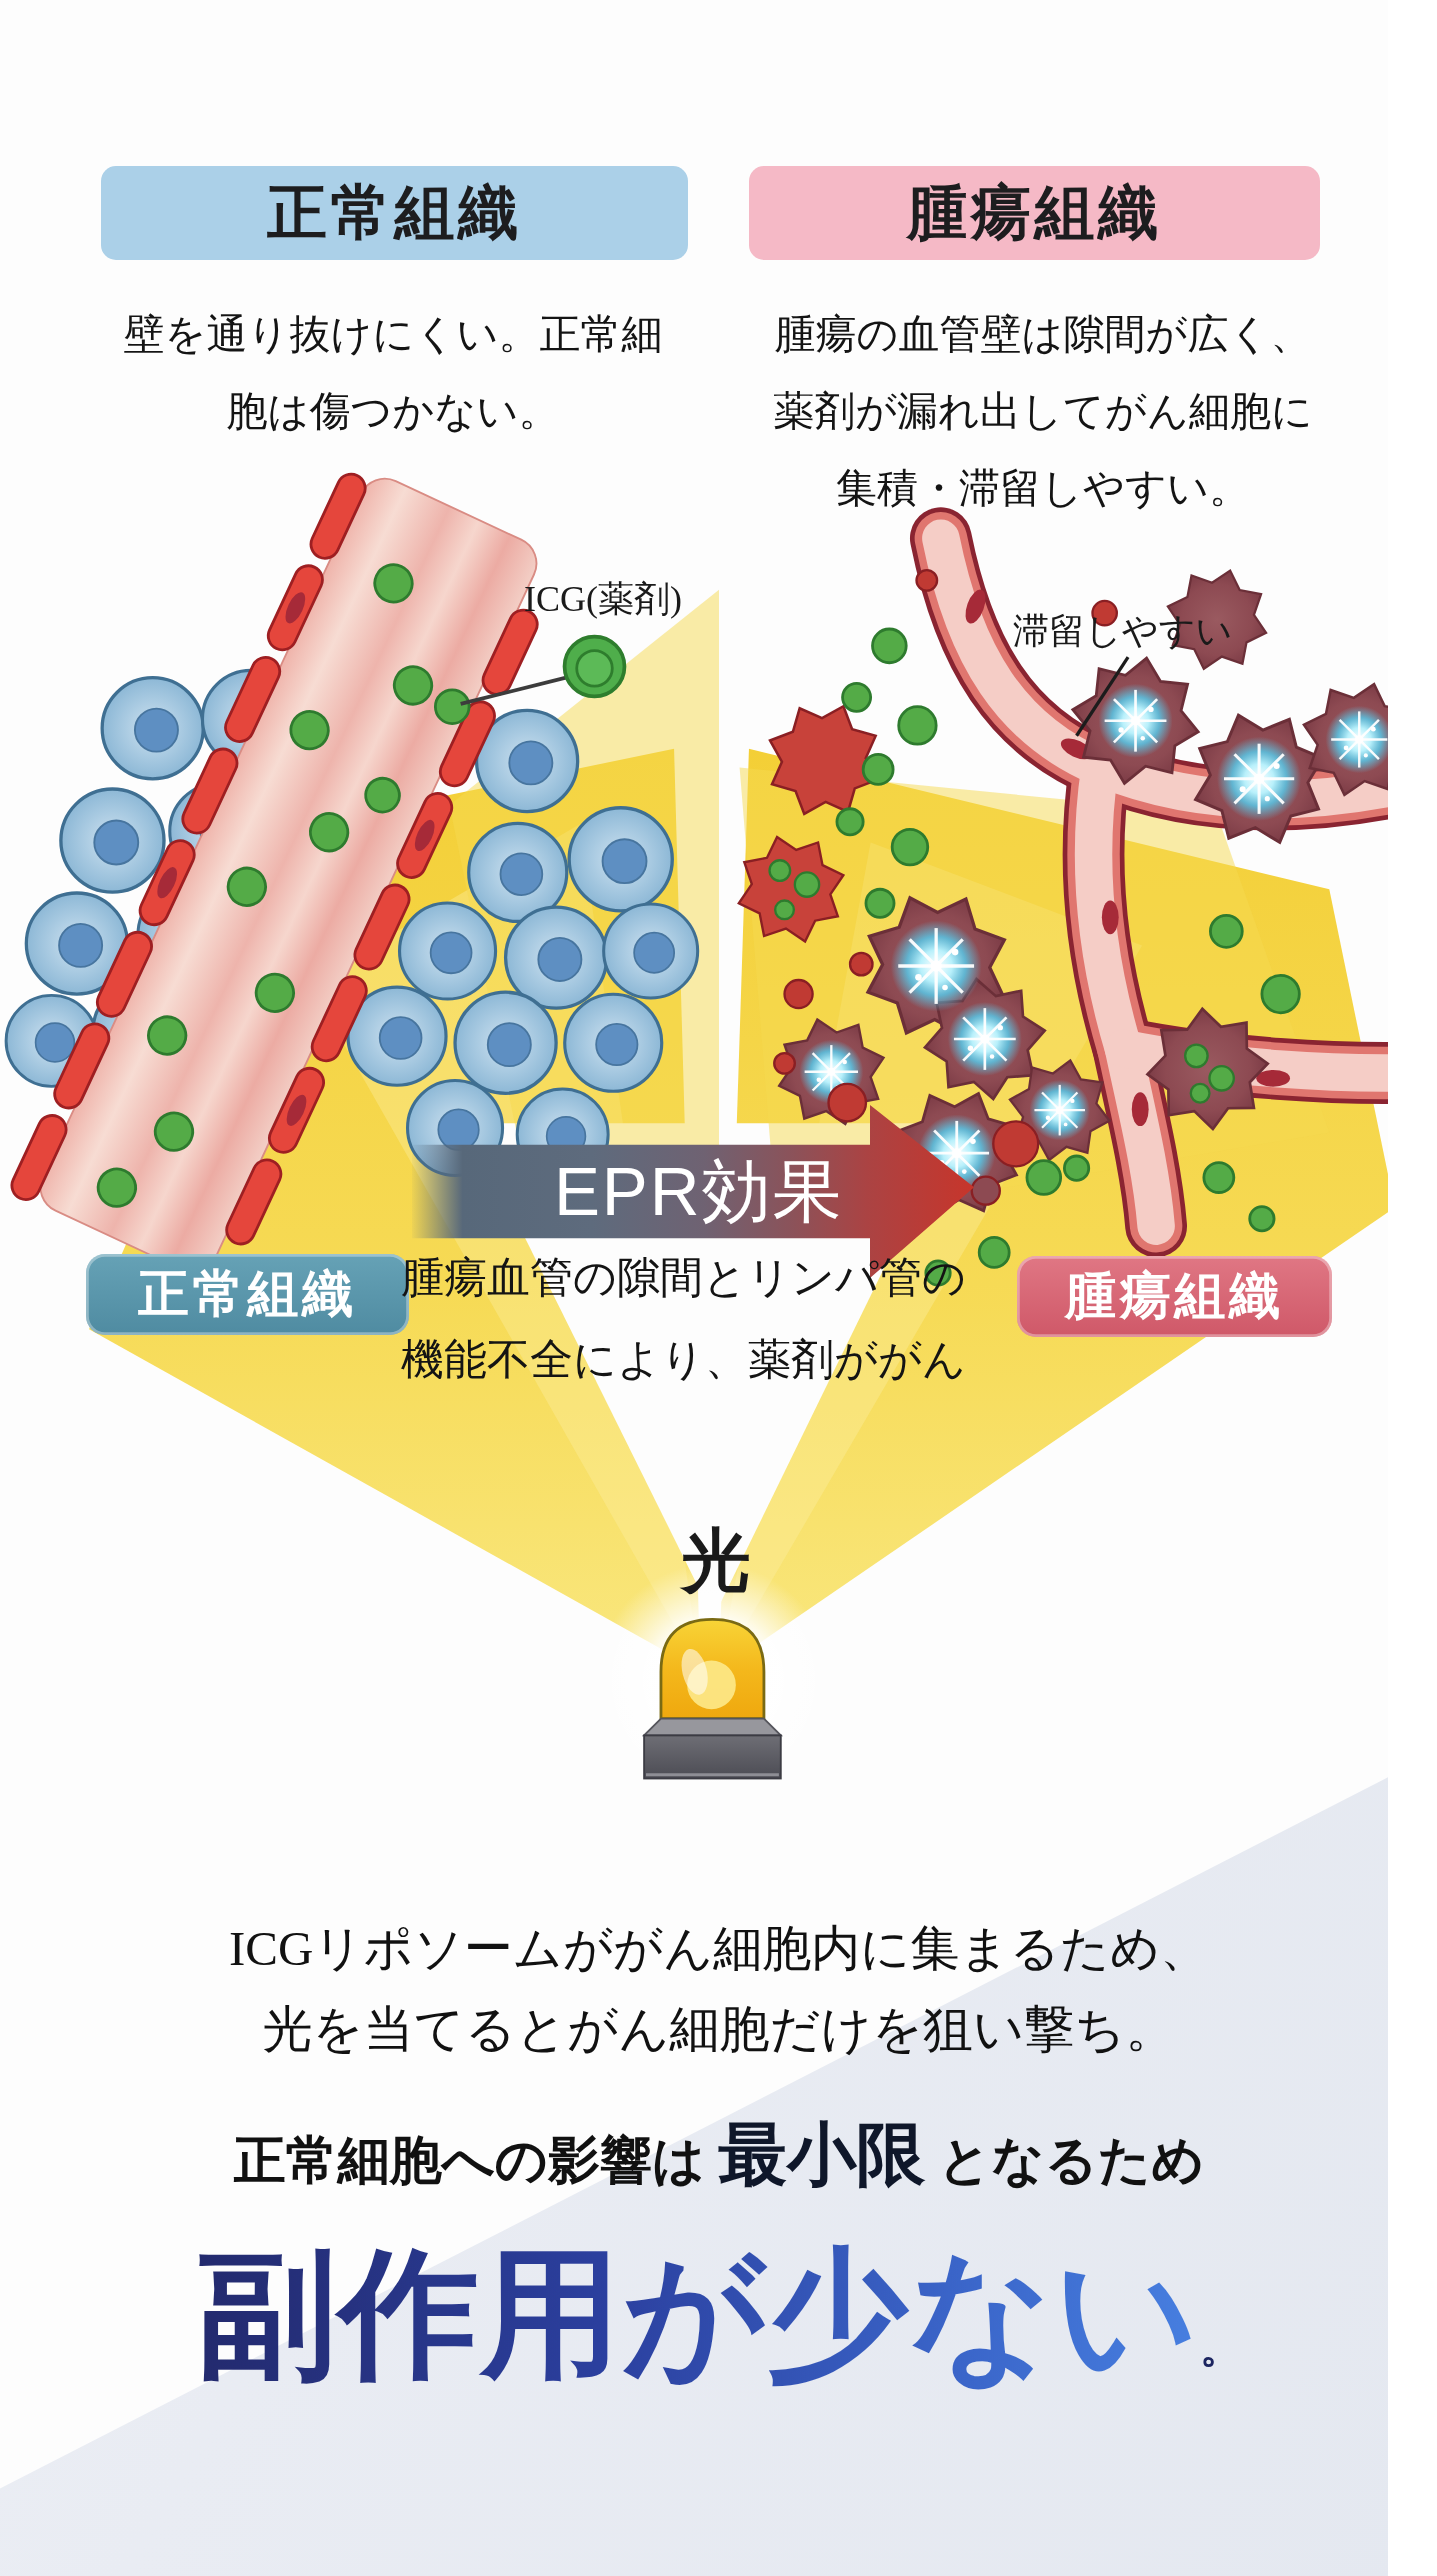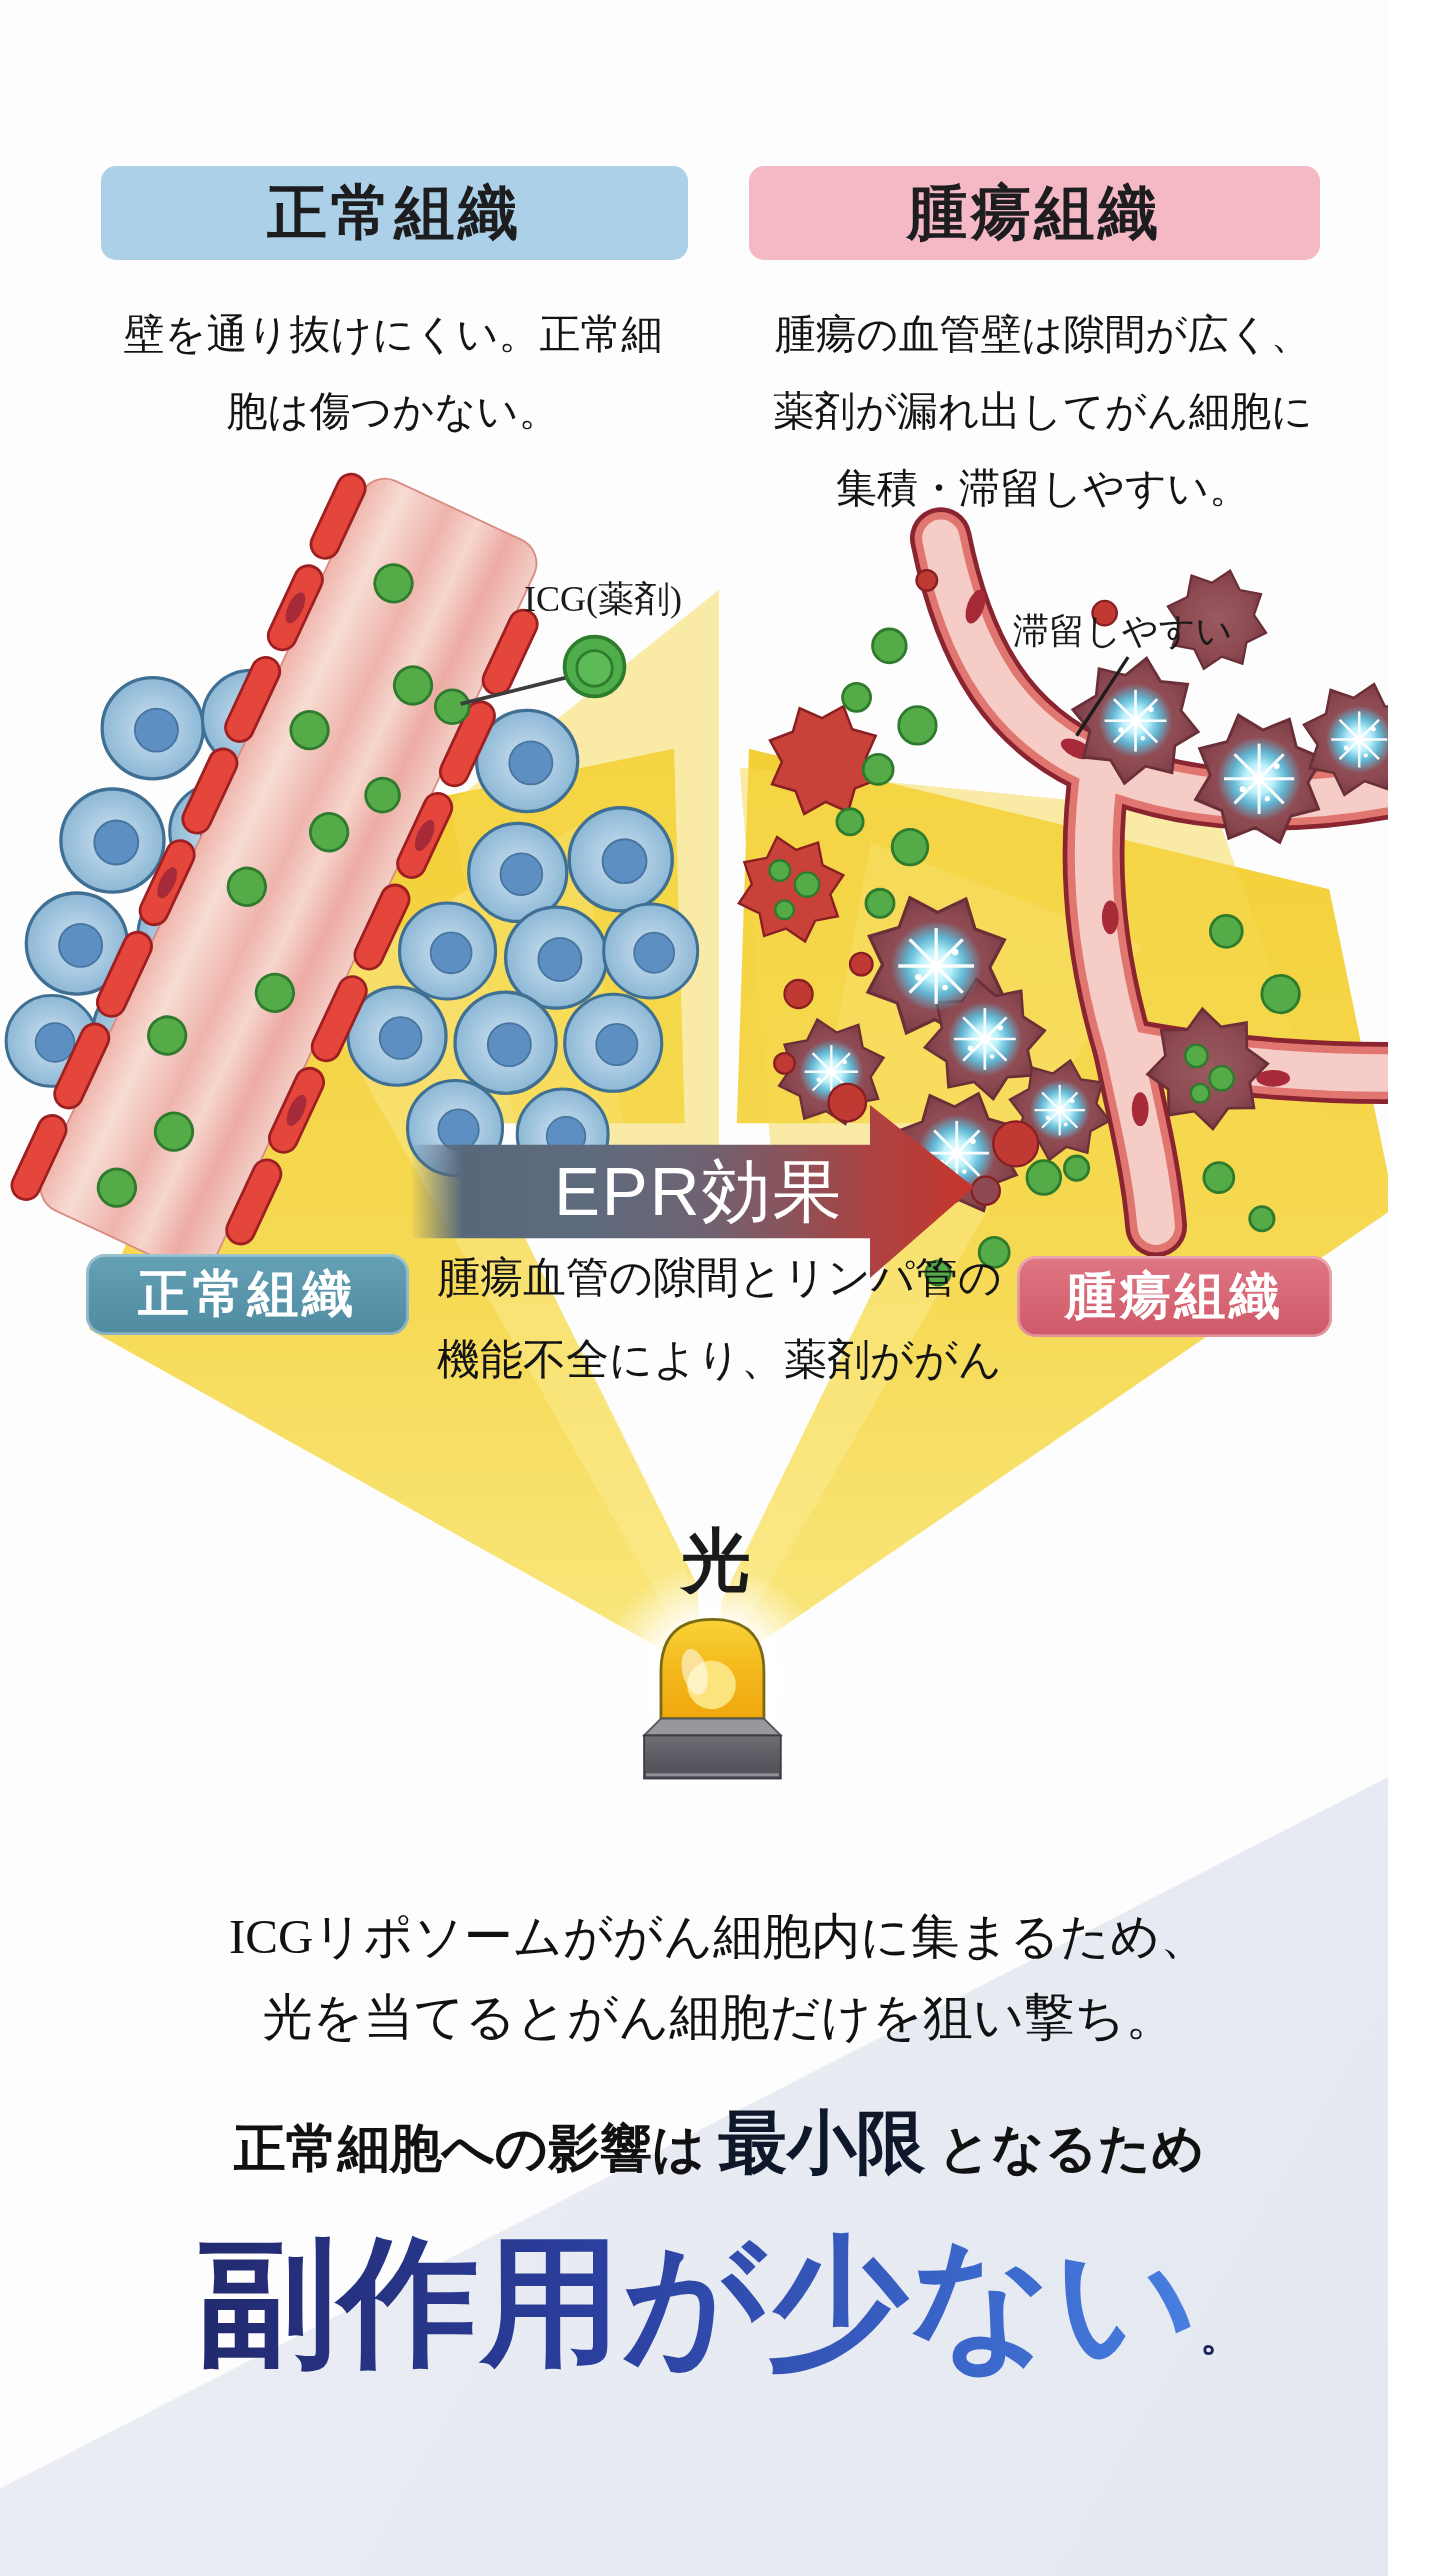--- a/index.html
+++ b/index.html
@@ -10,39 +10,39 @@
   
   #bg-diagonal{left:0;top:0;width:1438px;height:2576px;
     background:linear-gradient(120deg,#f2f4f8 0%,#e9ecf3 55%,#e4e8f0 100%);
     clip-path:polygon(100% 68%,100% 100%,0 100%,0 96.6%);}
   
   .hdr-box{height:94px;border-radius:15px;display:flex;align-items:center;justify-content:center;}
   .hdr-label{font-weight:700;font-size:60px;letter-spacing:3.7px;color:#1d1d1f;}
   
   .para{font-size:41px;line-height:77px;color:#141414;text-align:center;}
   
-  .epr-para{font-size:43px;line-height:82px;color:#141414;text-align:center;}
+  .epr-para{font-size:43px;line-height:82px;color:#141414;text-align:left;}
   
   .art-label{font-size:36px;color:#1a1a1a;white-space:nowrap;}
   
   #epr-arrow{left:412px;top:1105px;width:562px;height:173px;
     background:linear-gradient(90deg,rgba(95,115,135,0.05) 0%,#57687a 9%,#5e6b7d 32%,#6f6272 52%,#8c5259 68%,#ab4343 81%,#c7352b 100%);
     clip-path:polygon(0 23%,81.5% 23%,81.5% 0,100% 47.5%,81.5% 100%,81.5% 77%,0 77%);}
   #epr-arrow span{position:absolute;left:24%;top:50%;transform:translateY(-50%);width:54%;
     text-align:center;color:#ffffff;font-weight:400;font-size:69px;letter-spacing:1.9px;}
   
   .tag{height:81px;border-radius:19px;display:flex;align-items:center;justify-content:center;
     box-shadow:inset 0 0 0 2.8px rgba(255,255,255,0.35);}
   .tag span{color:#ffffff;font-weight:700;font-size:51px;letter-spacing:3.7px;}
   #tag-normal{background:linear-gradient(180deg,#66a2b6 0%,#4f8ba1 100%);}
   #tag-tumor{background:linear-gradient(180deg,#e07784 0%,#cf5868 100%);}
   
   #light-label{font-size:69px;font-weight:700;color:#1a1a1a;}
   
-  .concl{color:#111;text-align:center;white-space:nowrap;}
+  .concl{color:#111;text-align:center;white-space:nowrap;margin-top:12px;}
   #concl-3 b{font-weight:700;}
   #concl-3 .hl{color:#0f172a;font-size:69px;font-weight:700;padding:0 13px;}
   #final-line{font-weight:700;font-size:140px;letter-spacing:1.9px;
     background:linear-gradient(90deg,#232a6e 0%,#2b3f9e 40%,#3a64c8 75%,#477fe0 100%);
     -webkit-background-clip:text;background-clip:text;color:transparent;}
   #final-period{font-size:41px;font-weight:700;color:#1c2560;vertical-align:baseline;}
   svg{display:block;}
 </style>
 </head>
 <body>

